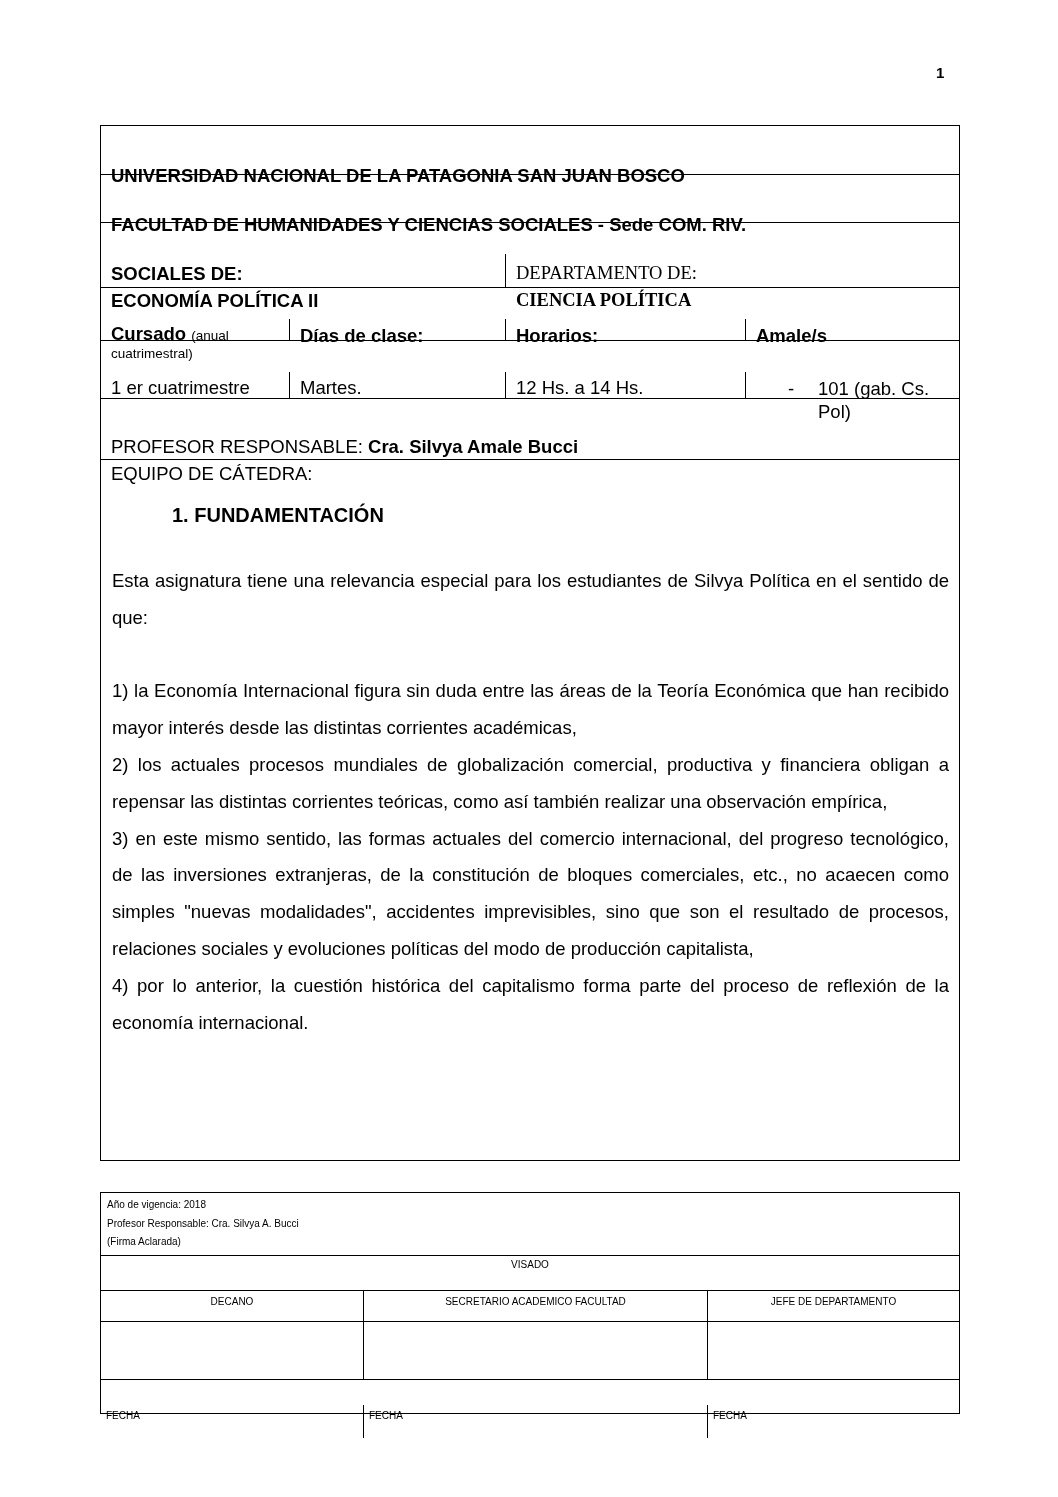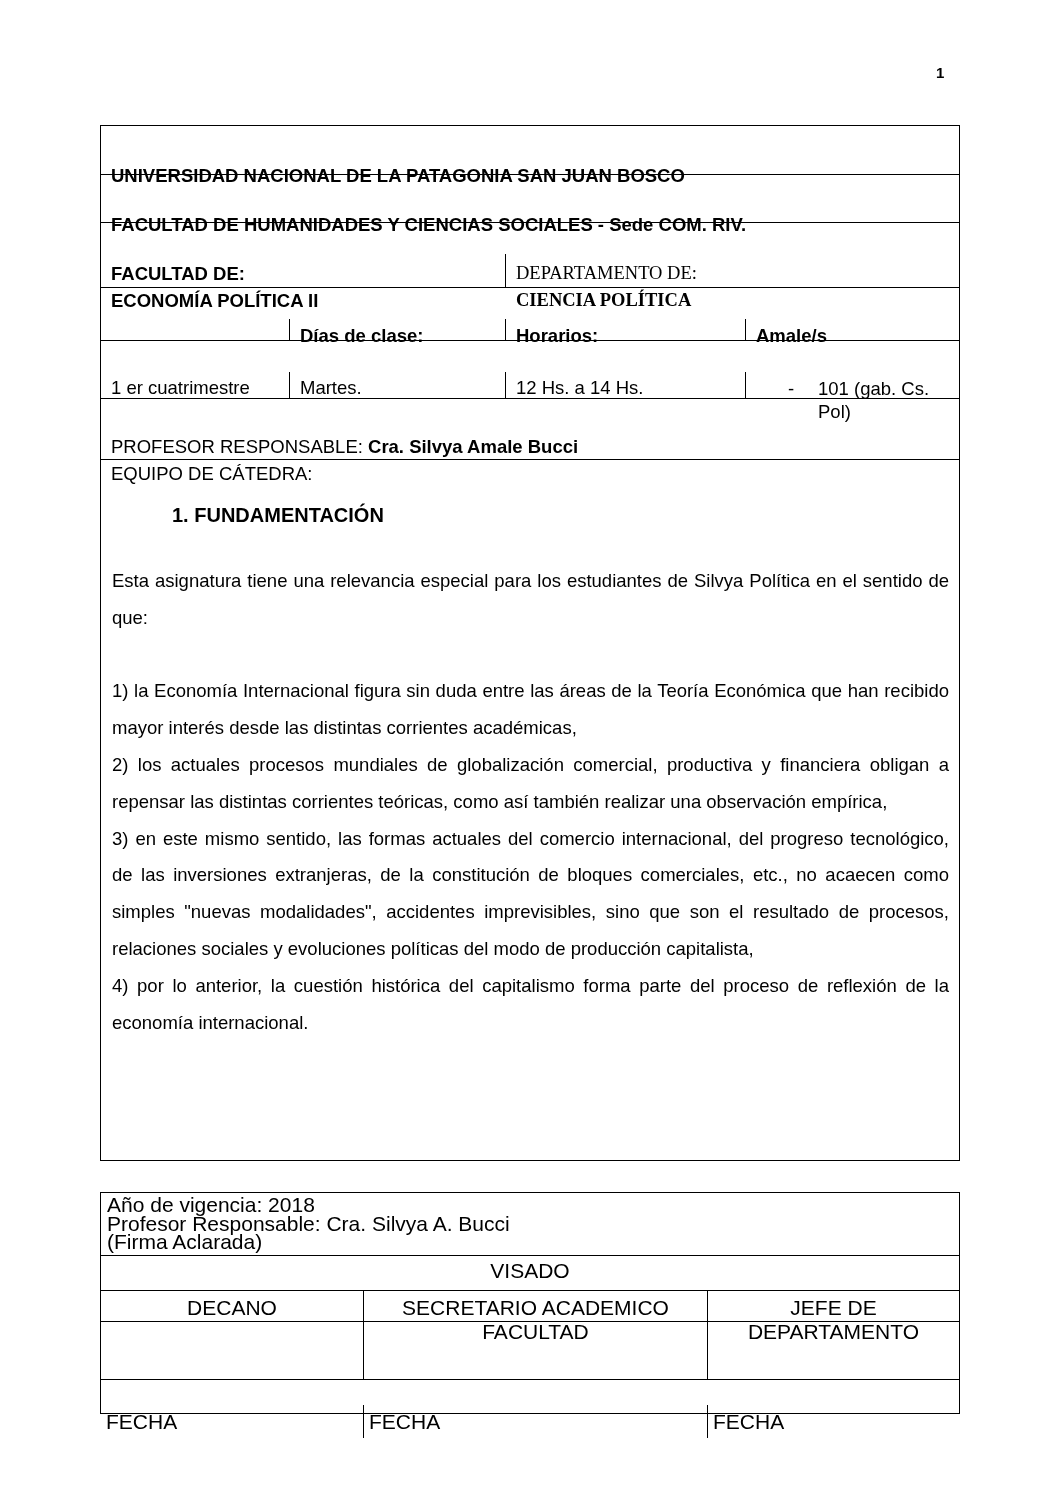--- a/index.html
+++ b/index.html
@@ -23,21 +23,21 @@
 
     .body-text {
       position: absolute; left: 11px; right: 10px; font-size: 18.5px; line-height: 36.8px;
       text-align: justify;
     }
     .body-text p { margin: 0; }
     .heading-fund {
       position: absolute; left: 71px; top: 378px; font-size: 20px; font-weight: bold;
     }
 
-    .bottom-table { left: 100px; top: 1192px; width: 860px; height: 222px; font-size: 21px; }
+    .bottom-table { left: 100px; top: 1192px; width: 860px; height: 222px; font-size: 10px; }
     .bt-row { position: absolute; left: 0; right: 0; border-bottom: 1.3px solid #000; box-sizing: border-box; }
     .bt-cell { position: absolute; top: 0; bottom: 0; box-sizing: border-box; }
     .center { text-align: center; }
   </style>
 </head>
 <body>
 
 <div class="page-num">1</div>
 
 <div class="box top-table">
@@ -45,30 +45,34 @@
   <div class="row" style="top:0;height:49px;">
     <div class="cell t18 b" style="left:0;right:0;padding-top:8px;">UNIVERSIDAD NACIONAL DE LA PATAGONIA SAN JUAN BOSCO</div>
   </div>
 
   <div class="row" style="top:49px;height:48px;">
     <div class="cell t18 b" style="left:0;right:0;padding-top:8px;">FACULTAD DE HUMANIDADES Y CIENCIAS SOCIALES -  Sede COM. RIV.</div>
   </div>
 
   <div class="row" style="top:97px;height:65px;">
     <div class="cell t18" style="left:0;width:404px;padding-top:6px;line-height:27px;">
-      <div class="b">FACULTAD DE:</div>
+      <div class="b">SOCIALES DE:</div>
       <div class="b">ECONOMÍA POLÍTICA II</div>
     </div>
     <div class="cell t18 vline" style="left:404px;right:0;padding-top:6px;line-height:27px;font-family:Liberation Serif, serif;">
       <div>DEPARTAMENTO DE:</div>
       <div class="b">CIENCIA POLÍTICA</div>
     </div>
   </div>
 
   <div class="row" style="top:162px;height:53px;">
+    <div class="cell t18" style="left:0;width:188px;padding-top:6px;line-height:18px;">
+      <span class="b">Cursado</span>
+      <span class="smaller">(anual cuatrimestral)</span>
+    </div>
     <div class="cell t18 b vline" style="left:188px;width:216px;padding-top:6px;">Días de clase:</div>
     <div class="cell t18 b vline" style="left:404px;width:240px;padding-top:6px;">Horarios:</div>
     <div class="cell t18 b vline" style="left:644px;right:0;padding-top:6px;">Amale/s</div>
   </div>
 
   <div class="row" style="top:215px;height:58px;">
     <div class="cell t18" style="left:0;width:188px;padding-top:5px;">1 er cuatrimestre</div>
     <div class="cell t18 vline" style="left:188px;width:216px;padding-top:5px;">Martes.</div>
     <div class="cell t18 vline" style="left:404px;width:240px;padding-top:5px;">12 Hs. a  14 Hs.</div>
     <div class="cell t18 vline" style="left:644px;right:0;padding-top:5px;line-height:23px;">

